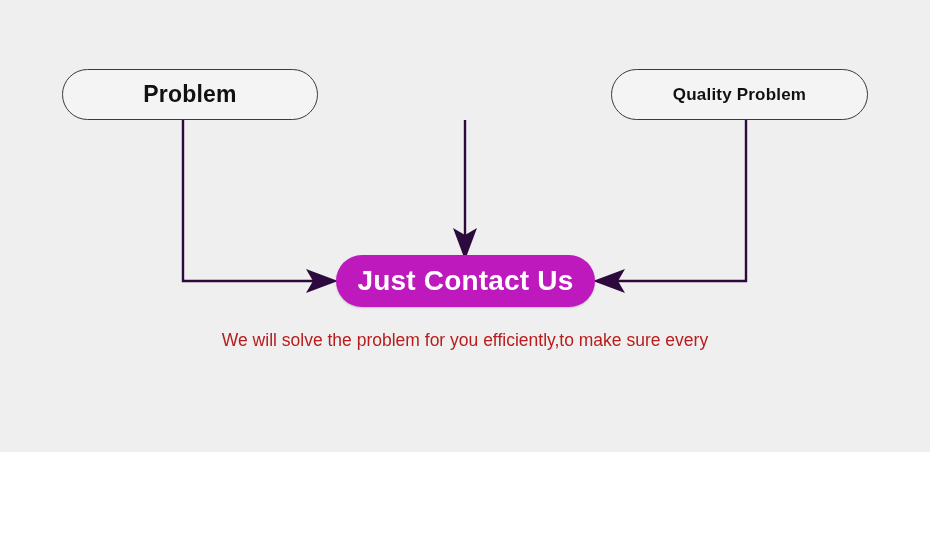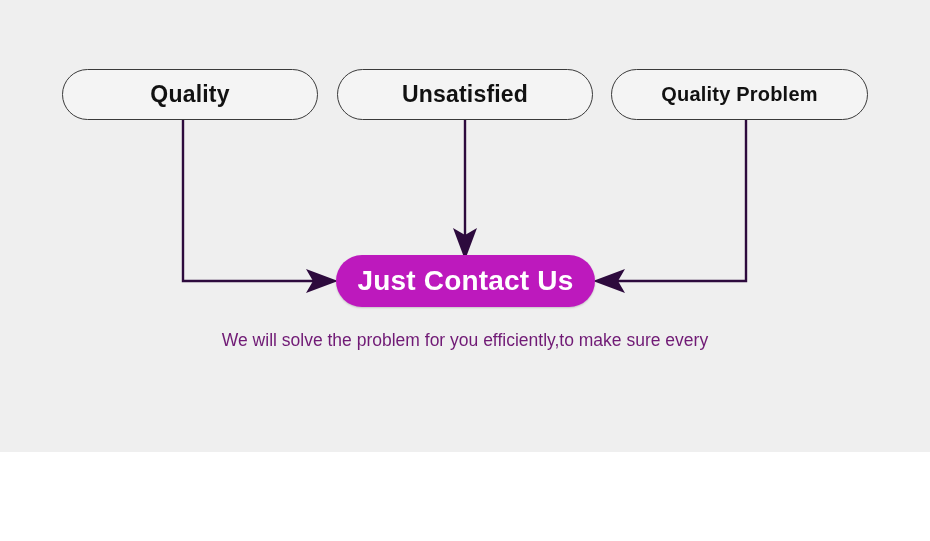--- a/index.html
+++ b/index.html
@@ -60,21 +60,21 @@
     top: 69px;
     width: 256px;
     height: 51px;
     font-size: 23px;
   }
   #pill-quality {
     left: 611px;
     top: 69px;
     width: 257px;
     height: 51px;
-    font-size: 20px;
+    font-size: 17px;
   }
   #contact-button {
     position: absolute;
     left: 336px;
     top: 255px;
     width: 259px;
     height: 52px;
     border-radius: 26px;
     background: #bd19bd;
     display: flex;
@@ -85,21 +85,21 @@
     font-weight: bold;
     letter-spacing: 0.2px;
     box-shadow: 0 1px 2px rgba(0,0,0,0.18);
   }
   #subtitle {
     position: absolute;
     left: 125px;
     top: 325px;
     width: 680px;
     text-align: center;
-    color: #701a75;
+    color: #b91c1c;
     font-size: 17.5px;
     line-height: 30px;
   }
   .sub-line {
     display: block;
   }
 </style>
 </head>
 <body>
 
@@ -119,26 +119,23 @@
       <path d="M465,260 L453,228 L465,235 L477,228 Z" fill="#2d0a3d"></path>
     </g>
 
     <g>
       <path d="M746,120 L746,281 L615,281" stroke="#2d0a3d" stroke-width="2.4" fill="none"></path>
       <path d="M593,281 L625,269 L618,281 L625,293 Z" fill="#2d0a3d"></path>
     </g>
   </svg>
 
   <div class="pill" id="pill-dislike">
-    <span>Quality</span>
+    <span>Problem</span>
   </div>
 
-  <div class="pill" id="pill-unsatisfied">
-    <span>Unsatisfied</span>
-  </div>
 
   <div class="pill" id="pill-quality">
     <span>Quality Problem</span>
   </div>
 
   <div id="contact-button">
     <span>Just Contact Us</span>
   </div>
 
   <div id="subtitle">

